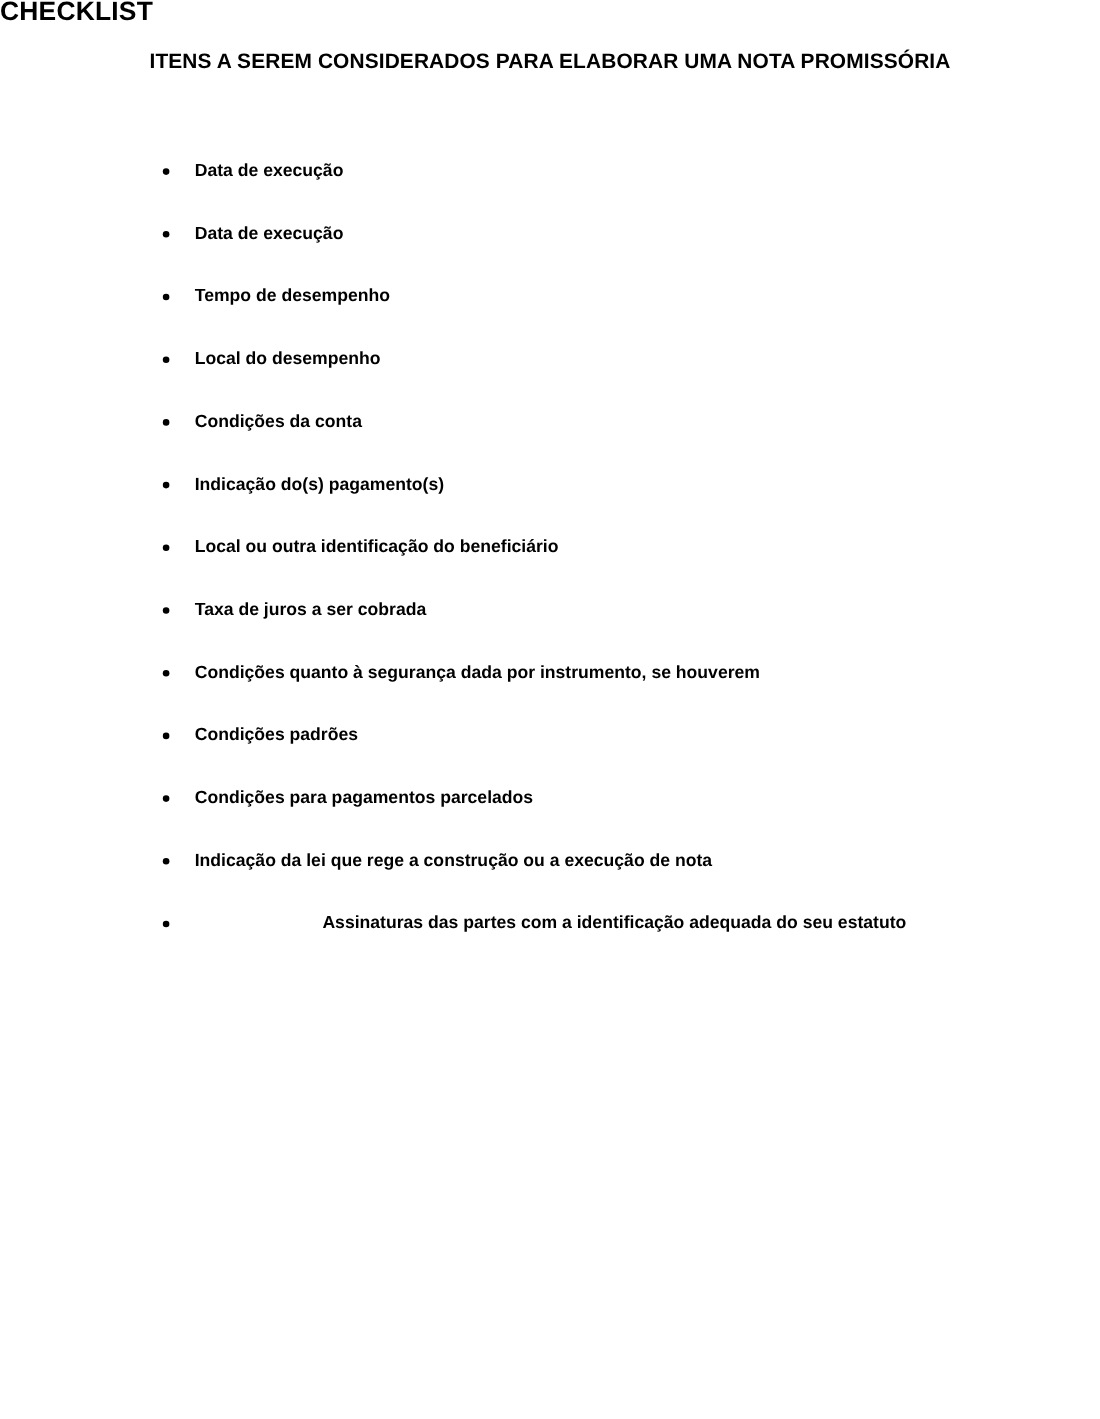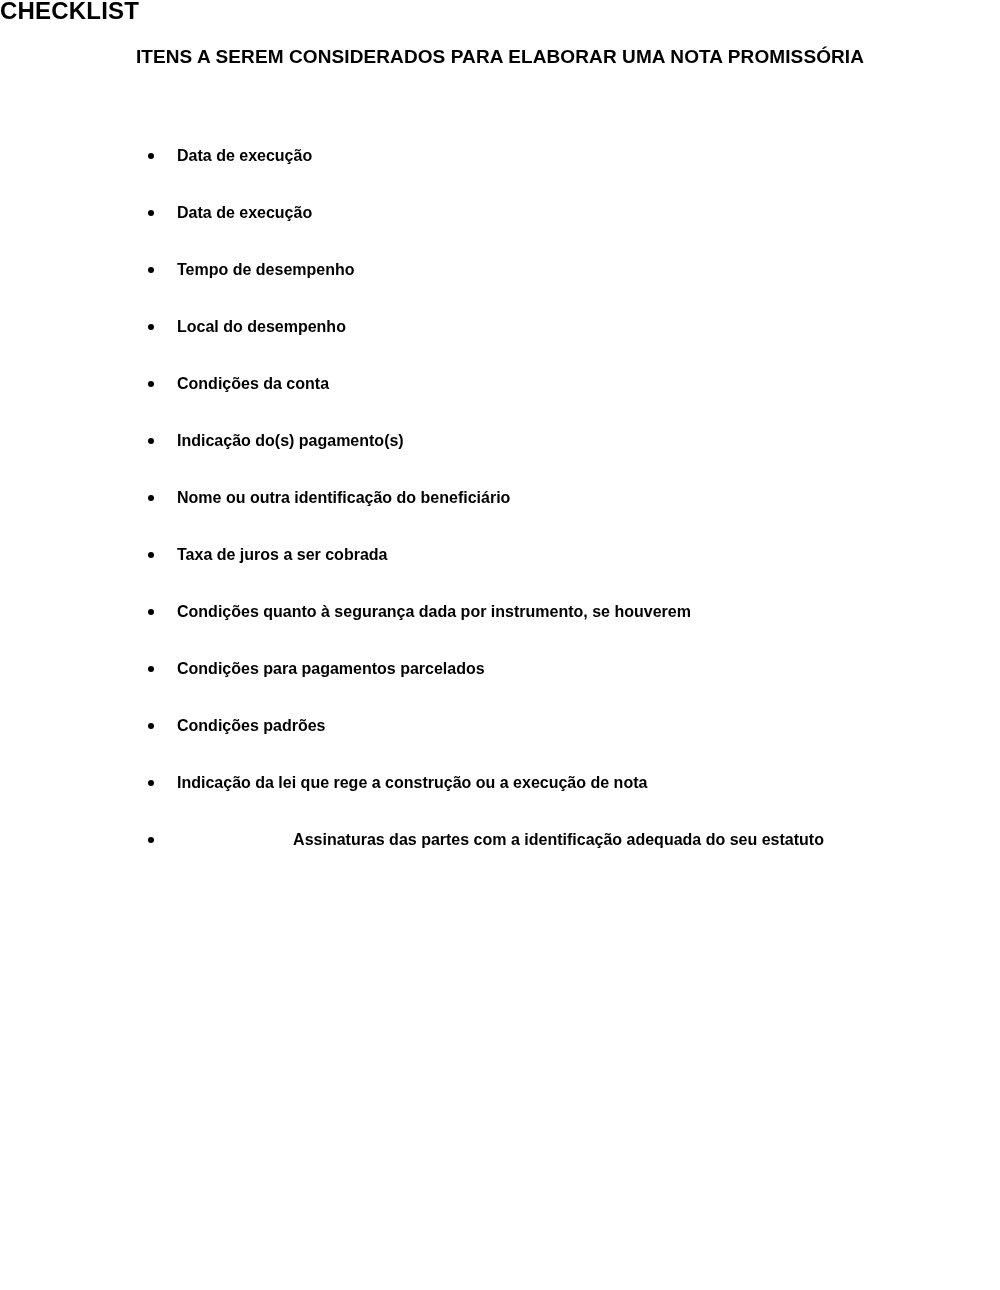--- a/index.html
+++ b/index.html
@@ -94,37 +94,37 @@
     <li>
       <span class="bullet-dot"></span>
       <span class="item-text">Condições da conta</span>
     </li>
     <li>
       <span class="bullet-dot"></span>
       <span class="item-text">Indicação do(s) pagamento(s)</span>
     </li>
     <li>
       <span class="bullet-dot"></span>
-      <span class="item-text">Nome ou outra identificação do beneficiário</span>
+      <span class="item-text">Local ou outra identificação do beneficiário</span>
     </li>
     <li>
       <span class="bullet-dot"></span>
       <span class="item-text">Taxa de juros a ser cobrada</span>
     </li>
     <li>
       <span class="bullet-dot"></span>
       <span class="item-text">Condições quanto à segurança dada por instrumento, se houverem</span>
     </li>
     <li>
       <span class="bullet-dot"></span>
-      <span class="item-text">Condições para pagamentos parcelados</span>
+      <span class="item-text">Condições padrões</span>
     </li>
     <li>
       <span class="bullet-dot"></span>
-      <span class="item-text">Condições padrões</span>
+      <span class="item-text">Condições para pagamentos parcelados</span>
     </li>
     <li>
       <span class="bullet-dot"></span>
       <span class="item-text">Indicação da lei que rege a construção ou a execução de nota</span>
     </li>
     <li>
       <span class="bullet-dot"></span>
       <span class="item-text">Assinaturas das partes com a identificação adequada do seu estatuto</span>
     </li>
   </ul>

